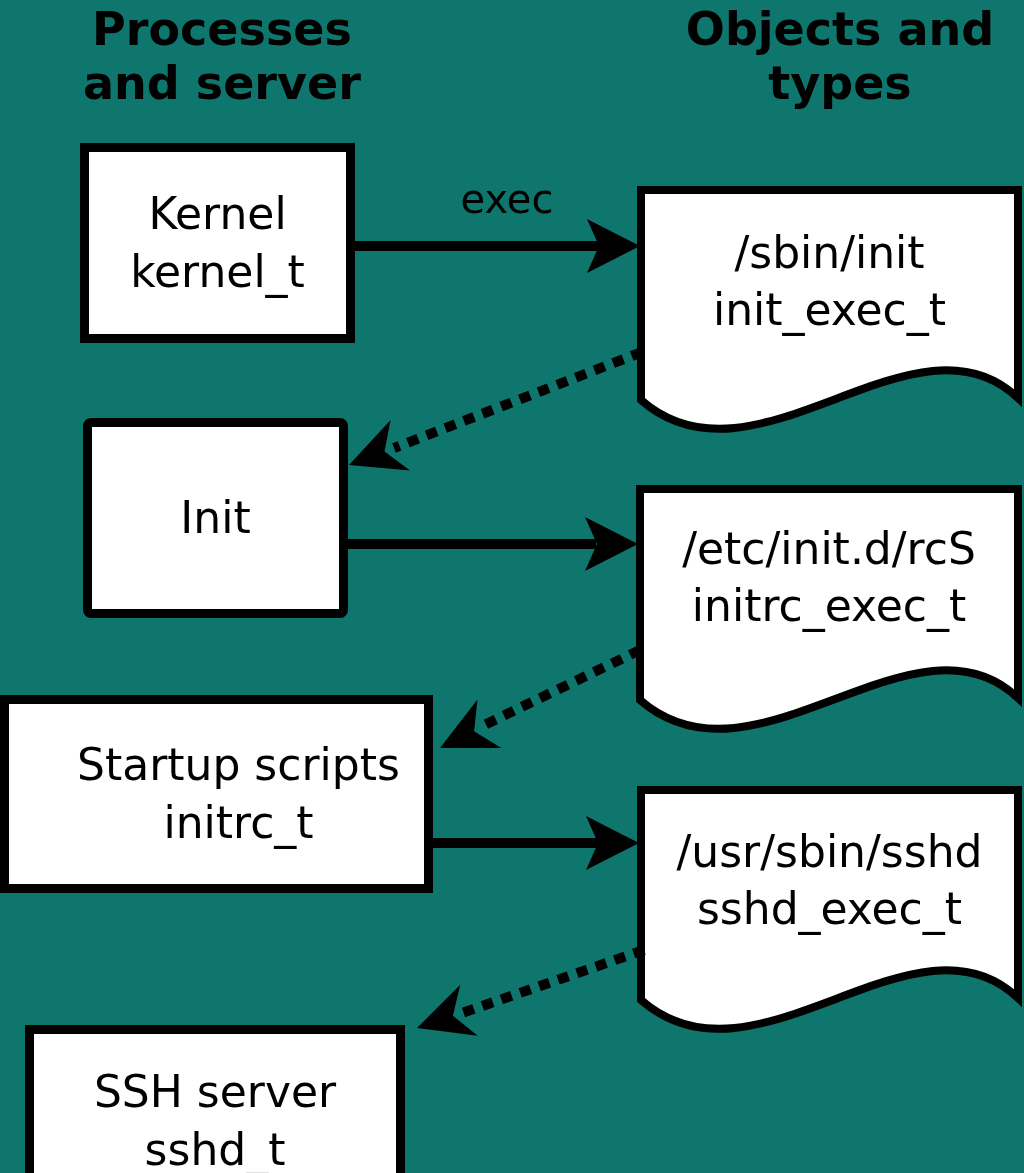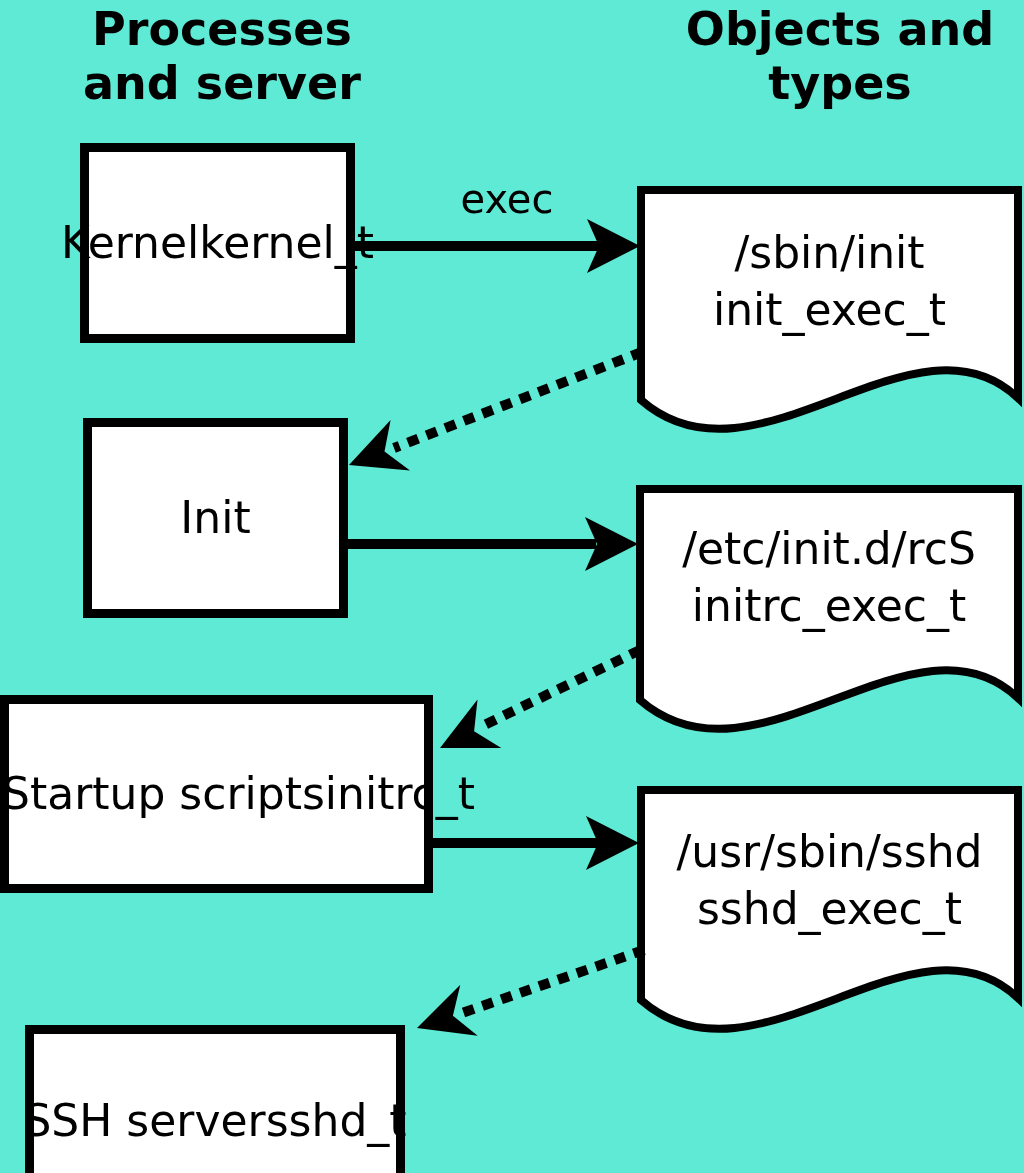--- a/index.html
+++ b/index.html
@@ -4,21 +4,21 @@
 <style>
   html, body {
     margin: 0;
     padding: 0;
     background: #ffffff;
   }
   #canvas {
     position: relative;
     width: 1024px;
     height: 1173px;
-    background: #5eead4;
+    background: #0f766e;
     font-family: "DejaVu Sans", sans-serif;
     color: #000000;
     overflow: hidden;
   }
   #diagram-svg {
     position: absolute;
     left: 0;
     top: 0;
     width: 1024px;
     height: 1173px;
@@ -30,21 +30,21 @@
     font-weight: bold;
     line-height: 54px;
     white-space: nowrap;
   }
   .process-box {
     position: absolute;
     box-sizing: border-box;
     border: 9px solid #000000;
     background: #ffffff;
     display: flex;
-    flex-direction: row;
+    flex-direction: column;
     align-items: center;
     justify-content: center;
     font-size: 44px;
     line-height: 58px;
   }
   .doc-text {
     position: absolute;
     text-align: center;
     font-size: 44px;
     line-height: 57px;
@@ -104,21 +104,21 @@
     <div class="line-txt">Objects and</div>
     <div class="line-txt">types</div>
   </div>
 
   <div class="edge-label" style="left:443px; top:176px; width:128px;">exec</div>
 
   <div class="process-box" style="left:80px; top:143px; width:275px; height:200px;">
     <div class="line-txt">Kernel</div>
     <div class="line-txt">kernel_t</div>
   </div>
-  <div class="process-box" style="left:83px; top:418px; width:265px; height:200px;">
+  <div class="process-box" style="left:83px; top:418px; width:265px; height:200px;border-radius:8px;">
     <div class="line-txt">Init</div>
   </div>
   <div class="process-box" style="left:0px; top:695px; width:433px; height:198px;padding-left:44px;">
     <div class="line-txt">Startup scripts</div>
     <div class="line-txt">initrc_t</div>
   </div>
   <div class="process-box" style="left:25px; top:1025px; width:380px; height:192px;">
     <div class="line-txt">SSH server</div>
     <div class="line-txt">sshd_t</div>
   </div>

